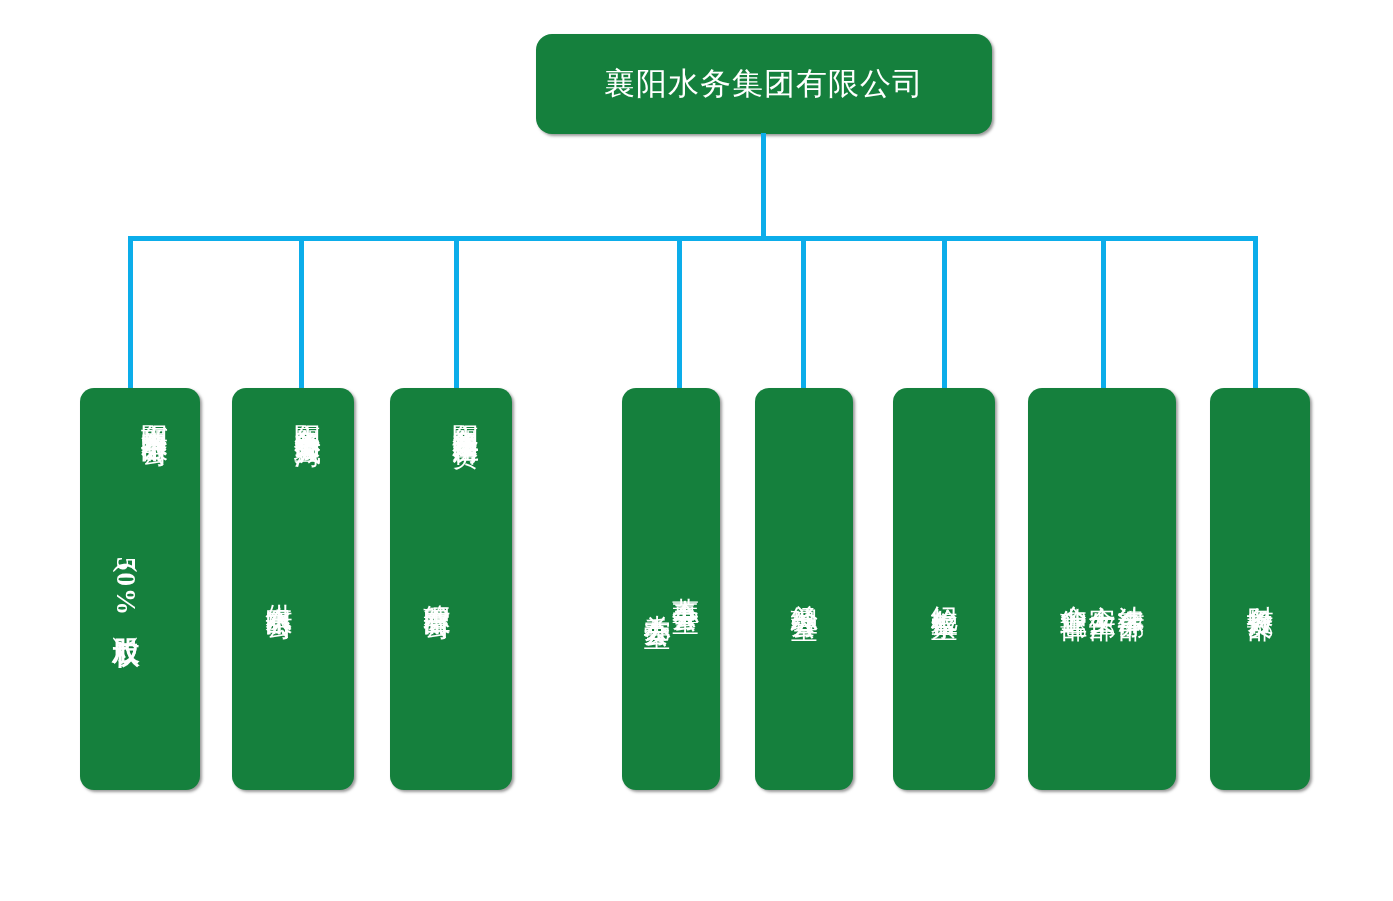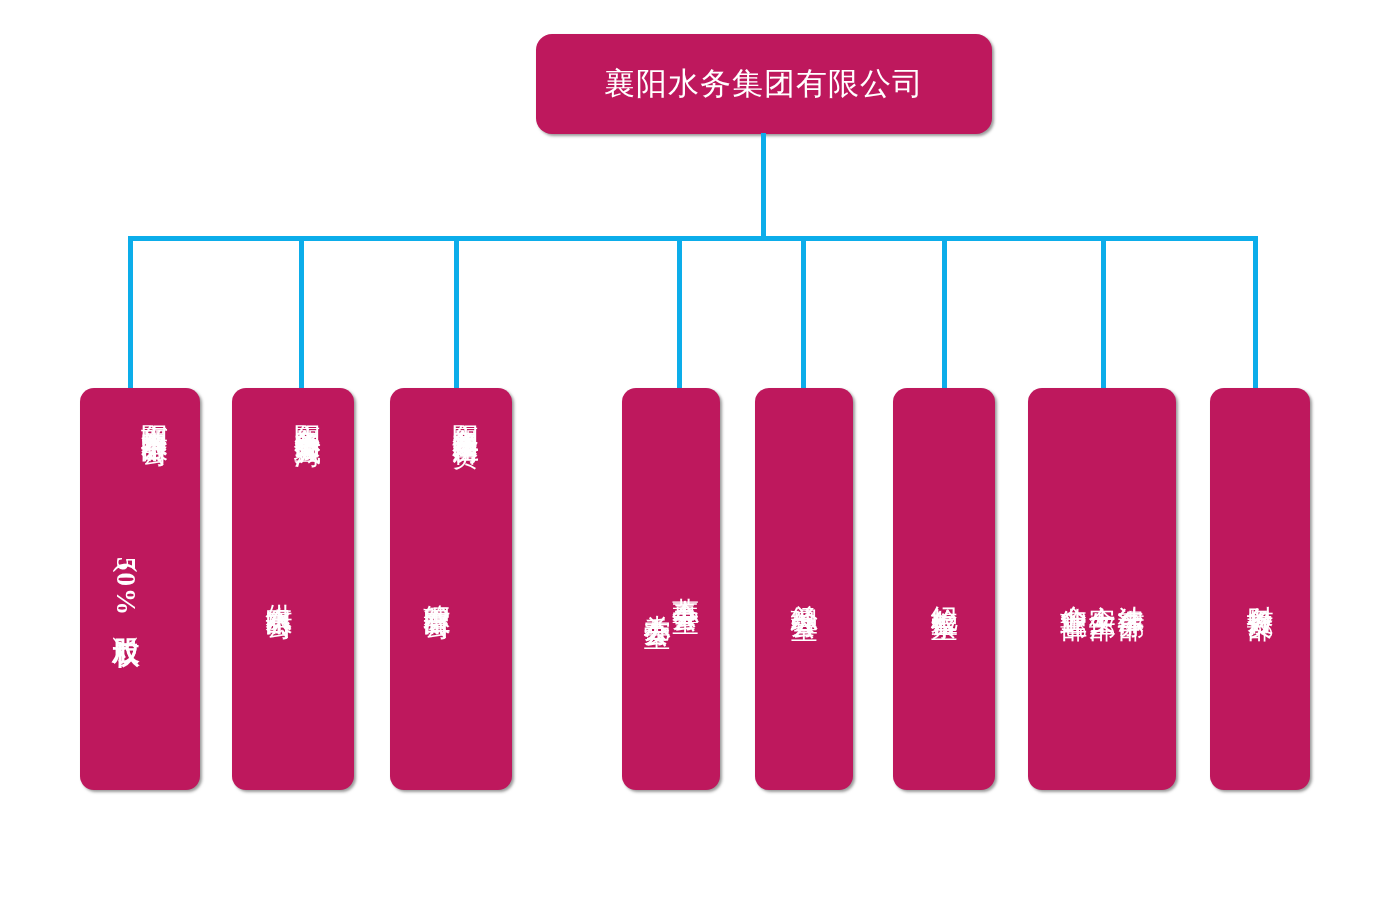--- a/index.html
+++ b/index.html
@@ -22,21 +22,21 @@
     position: absolute;
     background: #0CADEA;
   }
   .connector.v { width: 5px; }
   .connector.h { height: 5px; }
 
   
   .node {
     position: absolute;
     box-sizing: border-box;
-    background: #be185d;
+    background: #15803d;
     border-radius: 14px;
     box-shadow: 2px 2px 3px rgba(120,120,120,0.75);
     color: #ffffff;
   }
 
   
   .node.root {
     display: flex;
     align-items: center;
     justify-content: center;

